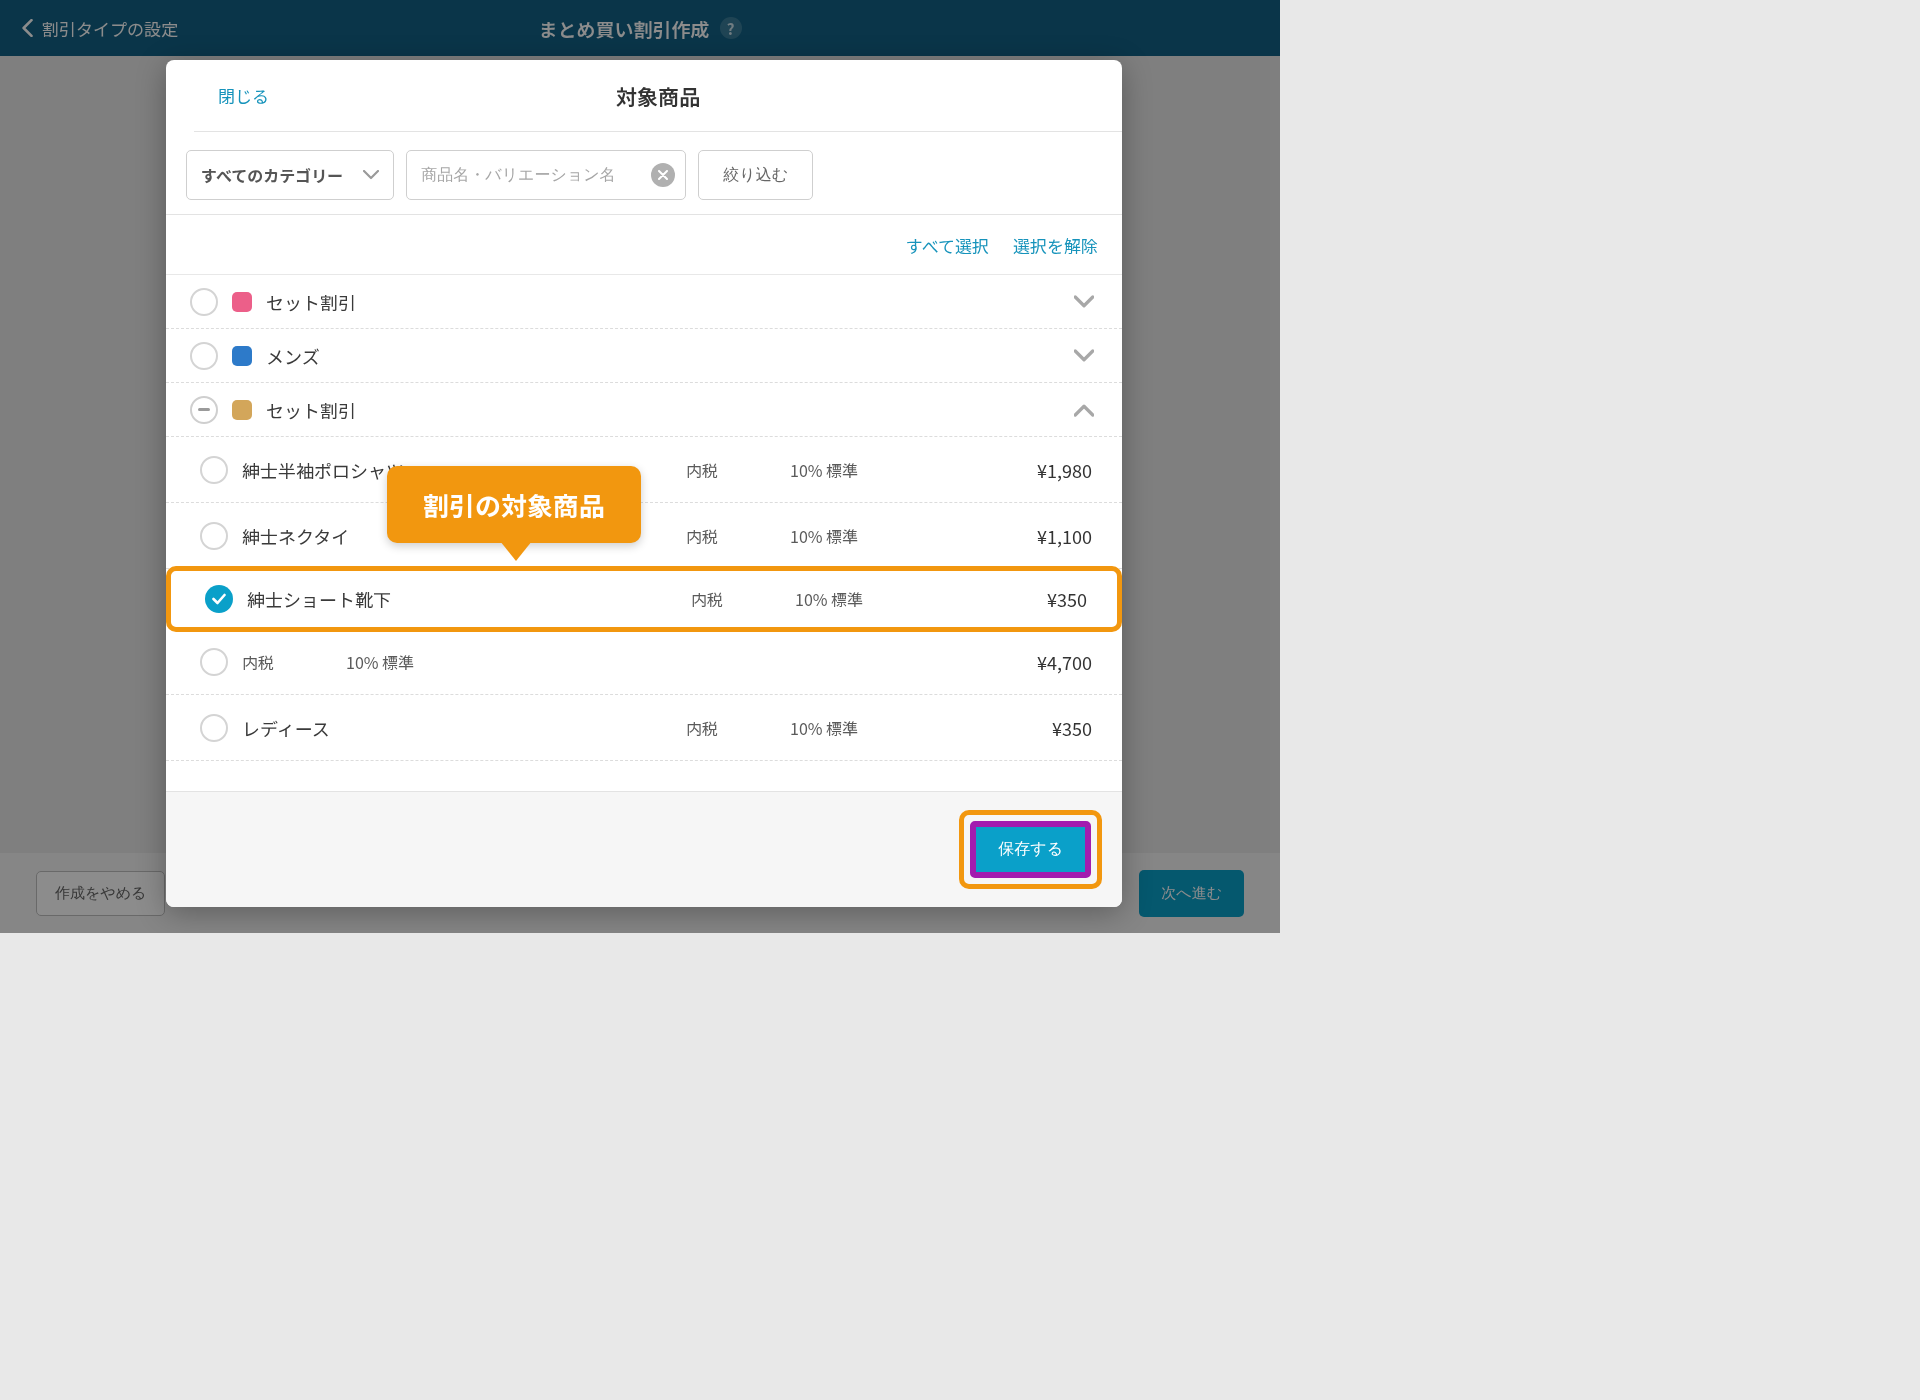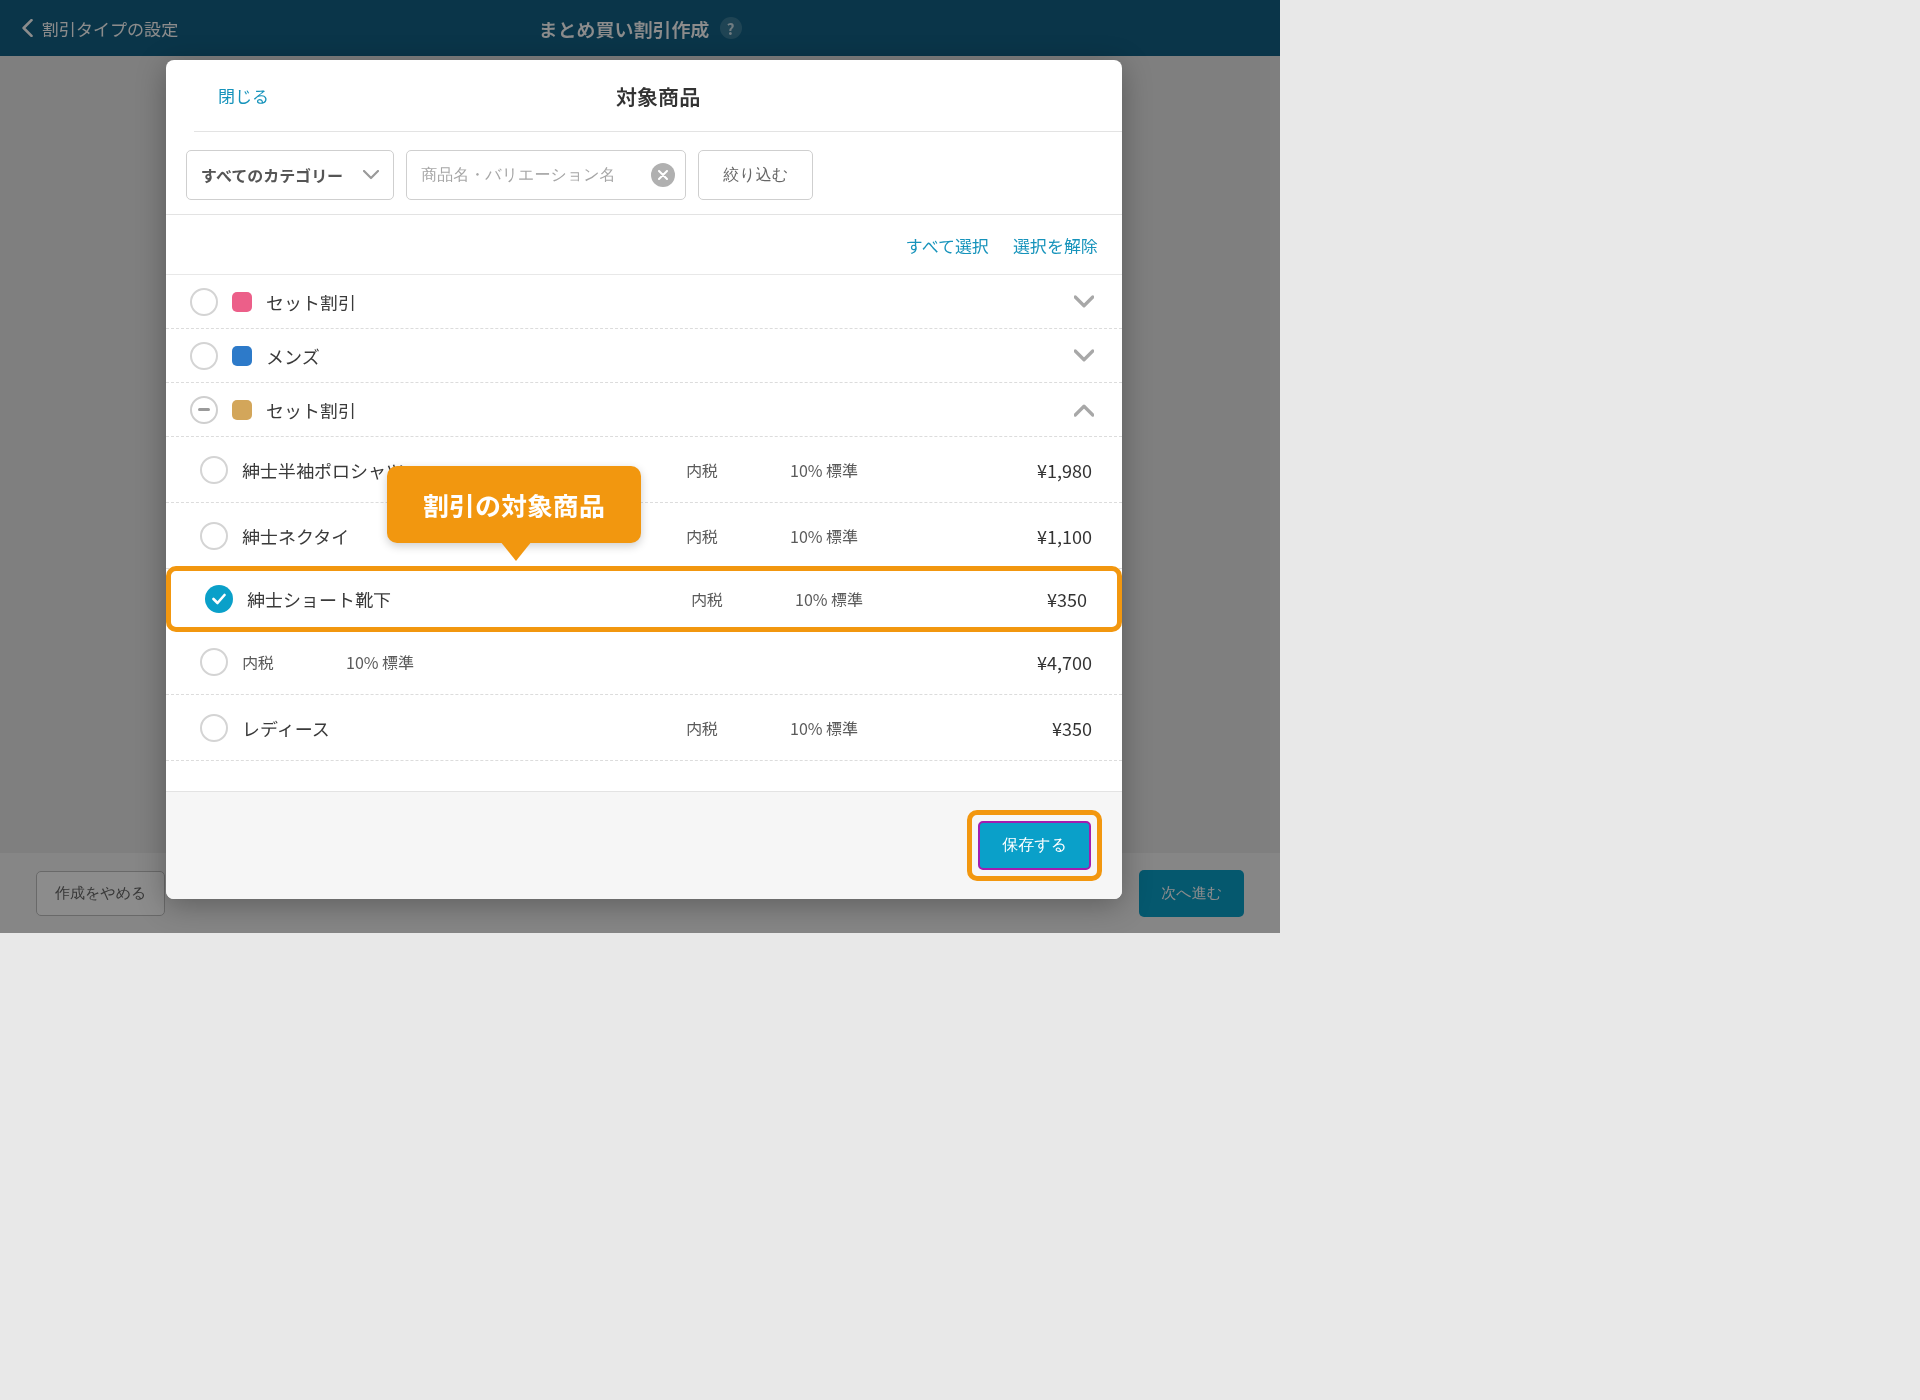--- a/index.html
+++ b/index.html
@@ -280,21 +280,21 @@
       border-radius: 0 0 8px 8px;
       margin-top: 30px;
     }
     .save-wrap {
       border: 5px solid #f2970f;
       border-radius: 10px;
       padding: 6px;
     }
     .btn-save {
       background: #0aa0c9;
-      border: 2px solid #a21caf;
+      border: 6px solid #a21caf;
       color: #fff;
       font-size: 16px;
       padding: 12px 22px;
       border-radius: 5px;
       cursor: pointer;
     }
     .chev svg { width: 20px; height: 20px; }
   </style>
 </head>
 <body>

